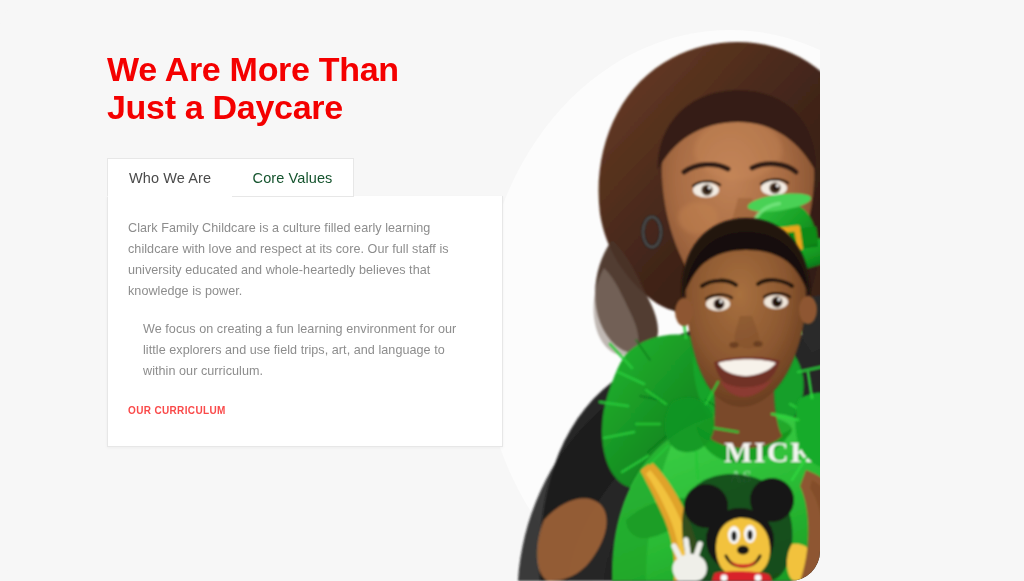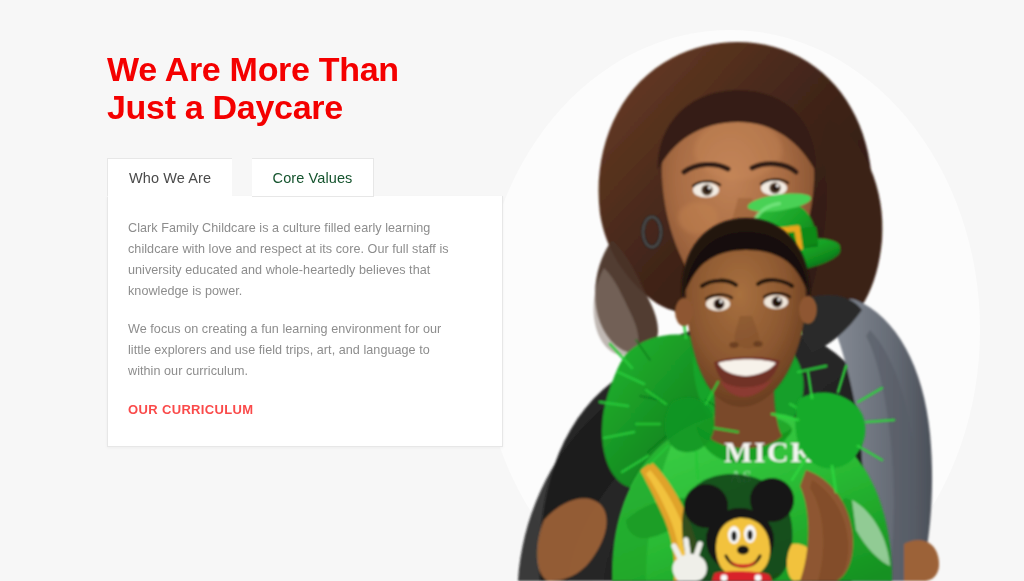--- a/index.html
+++ b/index.html
@@ -10,24 +10,25 @@
   body {
     width: 1024px;
     height: 581px;
     overflow: hidden;
     background: #f7f7f7;
     font-family: "Liberation Sans", sans-serif;
     -webkit-font-smoothing: antialiased;
   }
   .page {
     position: relative;
-    width: 1024px;
+    width: 820px;
     height: 581px;
     background: #f7f7f7;
     overflow: hidden;
+    border-radius: 30px;
   }
 
   
   .left-col {
     position: absolute;
     left: 107px;
     top: 0;
     width: 400px;
     height: 581px;
   }
@@ -48,21 +49,20 @@
   }
 
   
   .tabs {
     position: absolute;
     left: 0;
     top: 158px;
     display: flex;
     align-items: flex-end;
     z-index: 3;
-    gap: 20px;
   }
   .tab {
     box-sizing: border-box;
     height: 39px;
     display: flex;
     align-items: center;
     justify-content: center;
     background: #ffffff;
     border: 1px solid #e7e7e7;
     font-size: 14.5px;
@@ -107,24 +107,25 @@
   }
   .card p {
     margin: 0 0 17px 0;
     font-size: 12.6px;
     line-height: 21px;
     color: #8d8d8d;
     letter-spacing: 0.05px;
   }
   .card p:last-of-type {
     margin-bottom: 18px;
+    margin-left: 15px;
   }
   .cta-link {
     display: inline-block;
-    font-size: 13px;
+    font-size: 10px;
     font-weight: 700;
     letter-spacing: 0.35px;
     color: #fa4a4a;
     text-decoration: none;
     text-transform: uppercase;
     cursor: pointer;
   }
 
   
   .photo-wrap {

